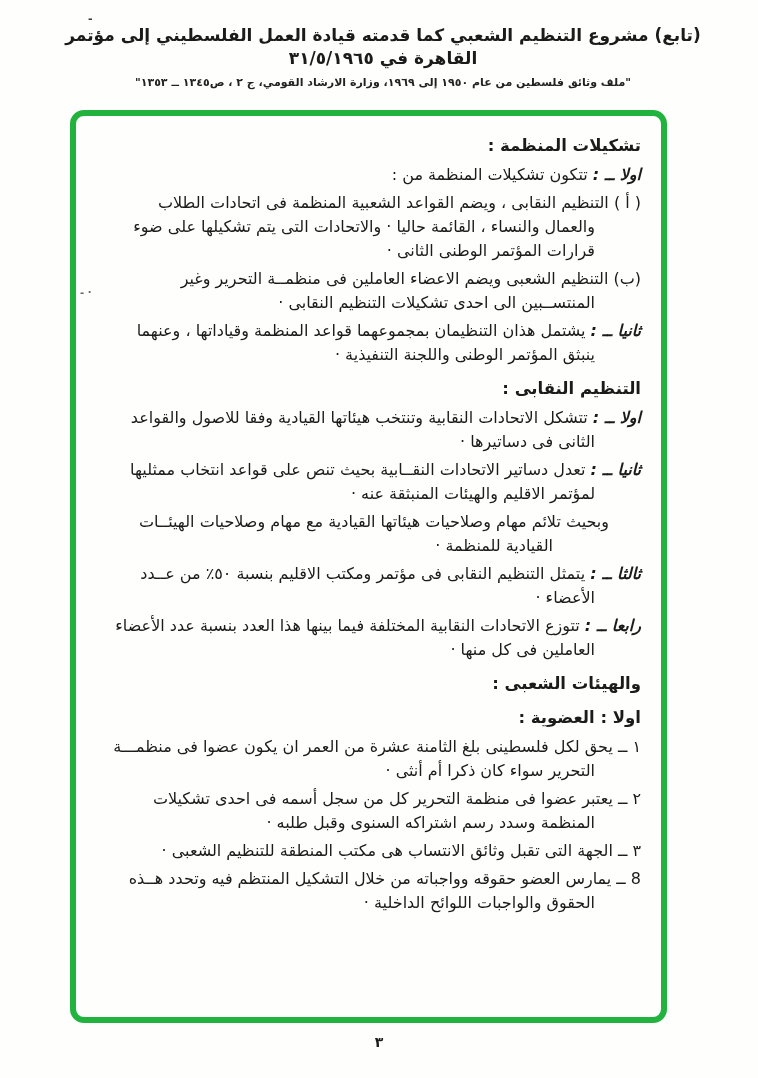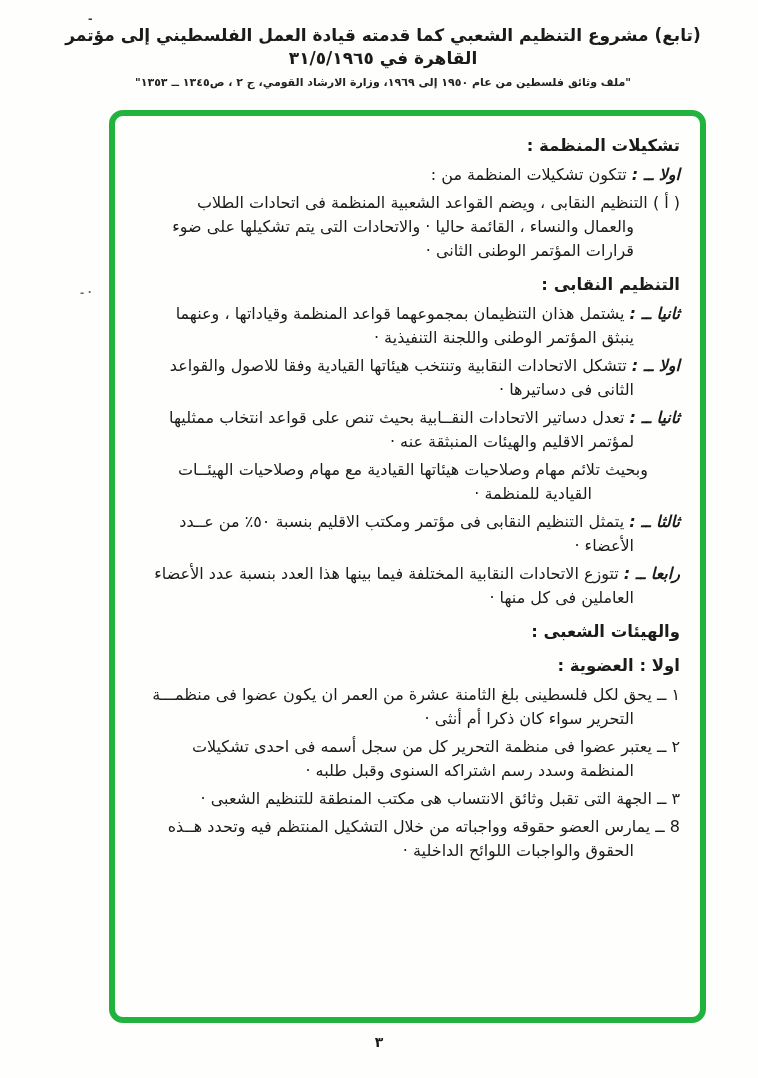--- a/index.html
+++ b/index.html
@@ -48,27 +48,28 @@
 </head>
 <body style="background: rgb(254, 254, 252); color: rgb(27, 27, 27);">
 
 <span class="stray stray-top">-</span>
 
 <div class="header">
   <div class="header-line1">(تابع) مشروع التنظيم الشعبي كما قدمته قيادة العمل الفلسطيني إلى مؤتمر القاهرة في ٣١/٥/١٩٦٥</div>
   <div class="header-line2">"ملف وثائق فلسطين من عام ١٩٥٠ إلى ١٩٦٩، وزارة الارشاد القومي، ج ٢ ، ص١٣٤٥ ــ ١٣٥٣"</div>
 </div>
 
-<div class="frame" style="border-color: rgb(34, 179, 62); margin-left: 39px;">
+<div class="frame" style="border-color: rgb(34, 179, 62);">
   <div class="content" id="doc-body">
       <div class="blk heading">تشكيلات المنظمة :</div>
       <div class="blk para"><span class="lbl b">اولا ــ :</span> <span>تتكون تشكيلات المنظمة من :</span></div>
       <div class="blk para"><span class="lbl">( أ )</span> <span>التنظيم النقابى ، ويضم القواعد الشعبية المنظمة فى اتحادات الطلاب والعمال والنساء ، القائمة حاليا · والاتحادات التى يتم تشكيلها على ضوء قرارات المؤتمر الوطنى الثانى ·</span></div>
+      <div class="blk para"><span class="lbl">(ب)</span> <span>التنظيم الشعبى ويضم الاعضاء العاملين فى منظمــة التحرير وغير المنتســبين الى احدى تشكيلات التنظيم النقابى ·</span></div>
+      <div class="blk para"><span class="lbl b">ثانيا ــ :</span> <span>يشتمل هذان التنظيمان بمجموعهما قواعد المنظمة وقياداتها ، وعنهما ينبثق المؤتمر الوطنى واللجنة التنفيذية ·</span></div>
       <div class="blk heading">التنظيم النقابى :</div>
-      <div class="blk para"><span class="lbl b">ثانيا ــ :</span> <span>يشتمل هذان التنظيمان بمجموعهما قواعد المنظمة وقياداتها ، وعنهما ينبثق المؤتمر الوطنى واللجنة التنفيذية ·</span></div>
       <div class="blk para"><span class="lbl b">اولا ــ :</span> <span>تتشكل الاتحادات النقابية وتنتخب هيئاتها القيادية وفقا للاصول والقواعد الثانى فى دساتيرها ·</span></div>
       <div class="blk para"><span class="lbl b">ثانيا ــ :</span> <span>تعدل دساتير الاتحادات النقــابية بحيث تنص على قواعد انتخاب ممثليها لمؤتمر الاقليم والهيئات المنبثقة عنه ·</span></div>
       <div class="blk para sub"><span>وبحيث تلائم مهام وصلاحيات هيئاتها القيادية مع مهام وصلاحيات الهيئــات القيادية للمنظمة ·</span></div>
       <div class="blk para"><span class="lbl b">ثالثا ــ :</span> <span>يتمثل التنظيم النقابى فى مؤتمر ومكتب الاقليم بنسبة ٥٠٪ من عــدد الأعضاء ·</span></div>
       <div class="blk para"><span class="lbl b">رابعا ــ :</span> <span>تتوزع الاتحادات النقابية المختلفة فيما بينها هذا العدد بنسبة عدد الأعضاء العاملين فى كل منها ·</span></div>
       <div class="blk heading">والهيئات الشعبى :</div>
       <div class="blk heading">اولا : العضوية :</div>
       <div class="blk para"><span class="lbl">١ ــ</span> <span>يحق لكل فلسطينى بلغ الثامنة عشرة من العمر ان يكون عضوا فى منظمـــة التحرير سواء كان ذكرا أم أنثى ·</span></div>
       <div class="blk para"><span class="lbl">٢ ــ</span> <span>يعتبر عضوا فى منظمة التحرير كل من سجل أسمه فى احدى تشكيلات المنظمة وسدد رسم اشتراكه السنوى وقبل طلبه ·</span></div>
       <div class="blk para"><span class="lbl">٣ ــ</span> <span>الجهة التى تقبل وثائق الانتساب هى مكتب المنطقة للتنظيم الشعبى ·</span></div>

